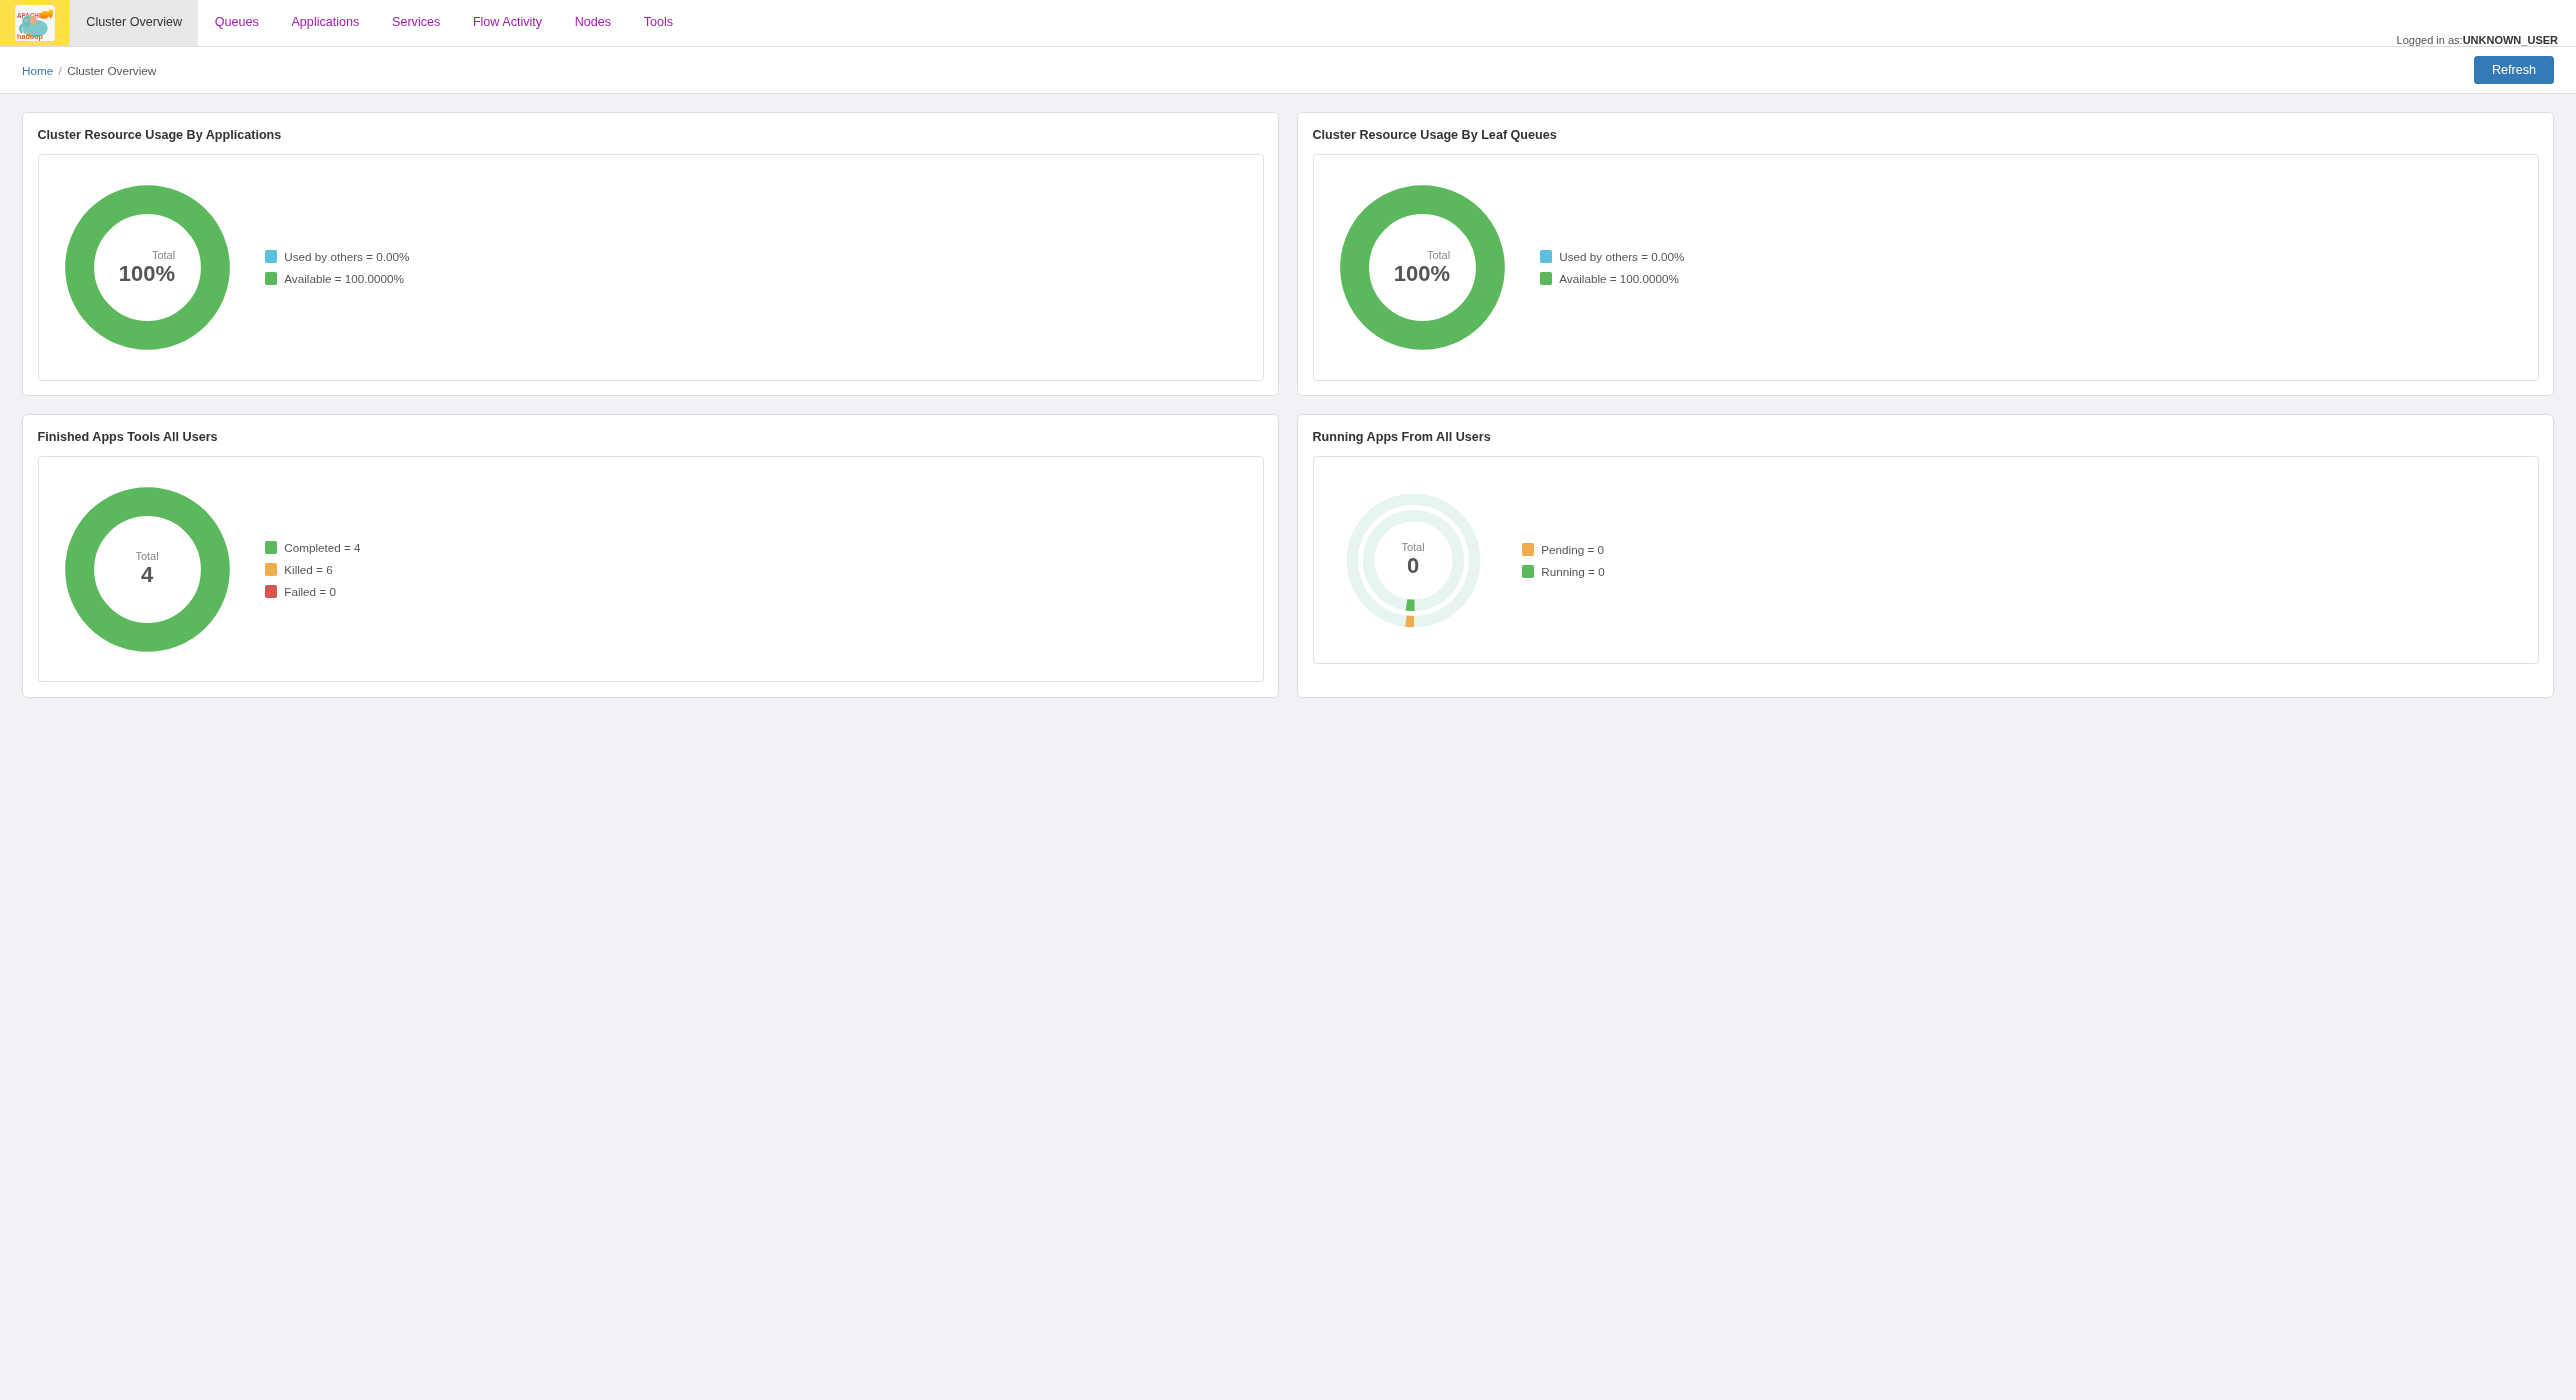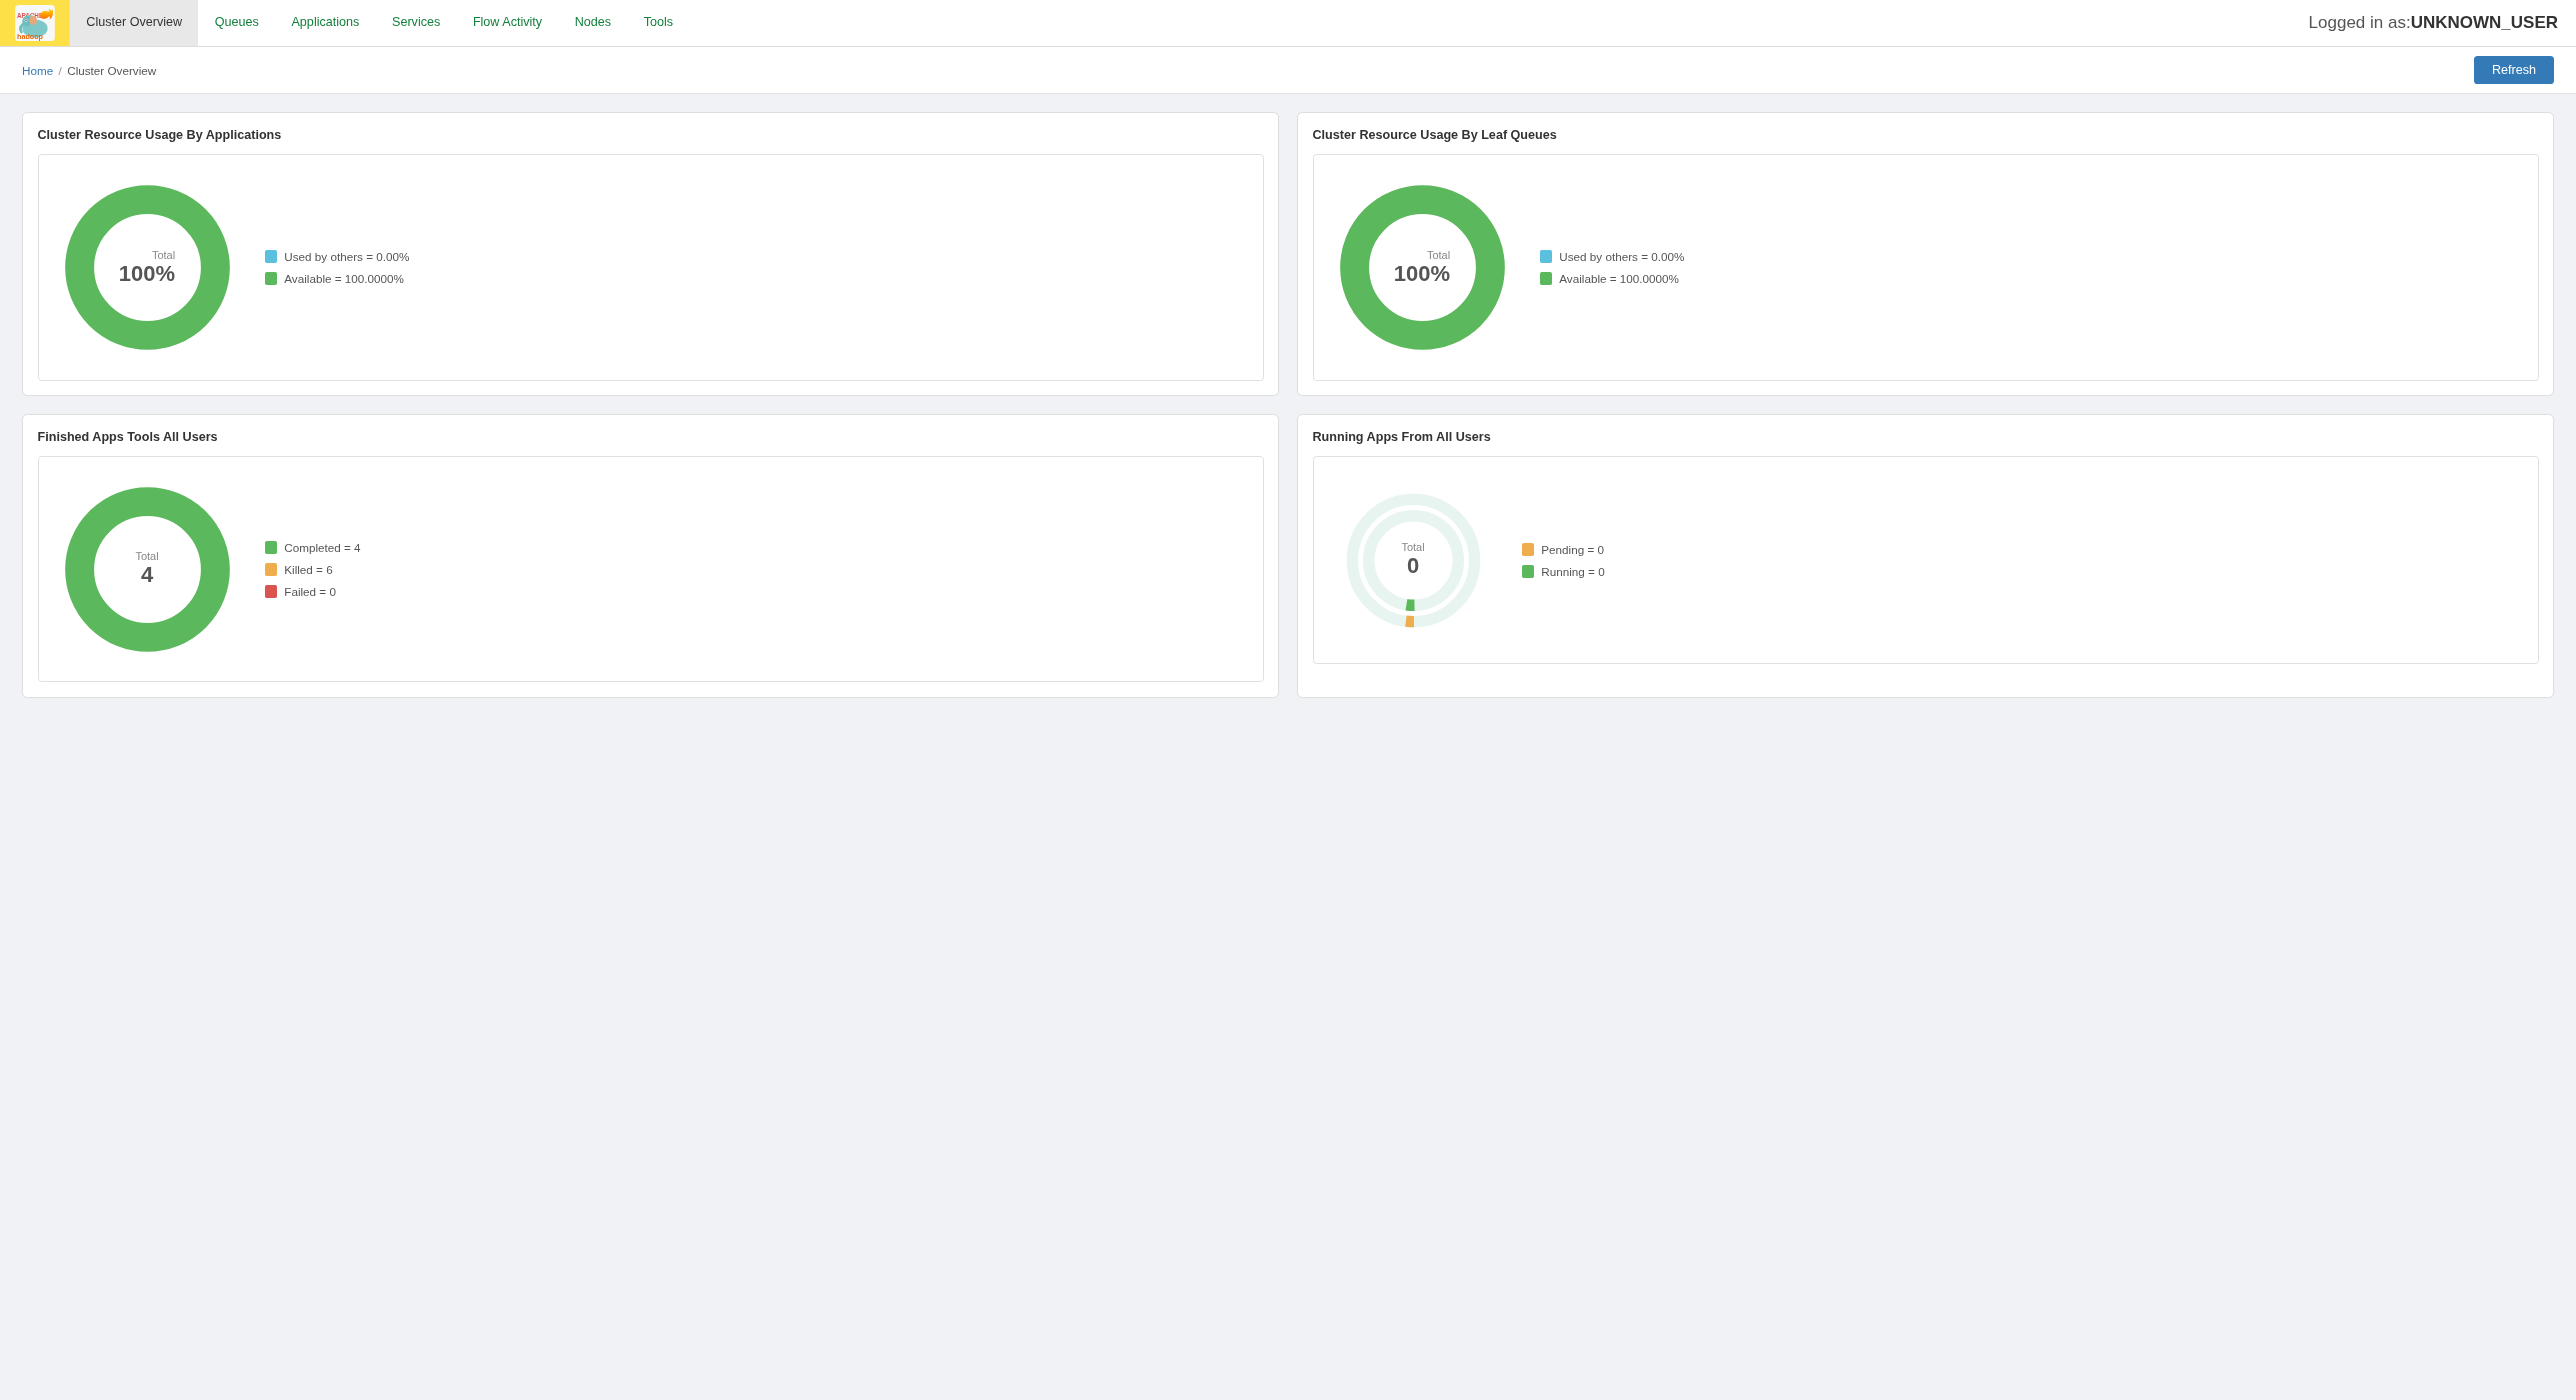--- a/index.html
+++ b/index.html
@@ -31,39 +31,39 @@
     }
     .nav-links {
       display: flex;
       align-items: stretch;
       flex: 1;
     }
     .nav-item {
       display: flex;
       align-items: center;
       padding: 0 16.3px;
-      color: #15803d;
+      color: #a21caf;
       font-size: 12.6px;
       font-weight: 500;
       cursor: pointer;
       text-decoration: none;
       border-bottom: 2.7px solid transparent;
       white-space: nowrap;
     }
     .nav-item.active-tab {
       background: #e8e8e8;
       color: #333;
       border-bottom: 2.7px solid transparent;
     }
     .nav-right {
       display: flex;
-      align-items: center;
+      align-items: flex-end;
       padding: 0 18px;
       margin-left: auto;
-      font-size: 17px;
+      font-size: 11px;
       color: #555;
     }
     .nav-right strong { color: #333; }
 
     
     .breadcrumb-bar {
       background: #fff;
       border-bottom: 0.9px solid #e0e0e0;
       padding: 9px 22px;
       display: flex;

